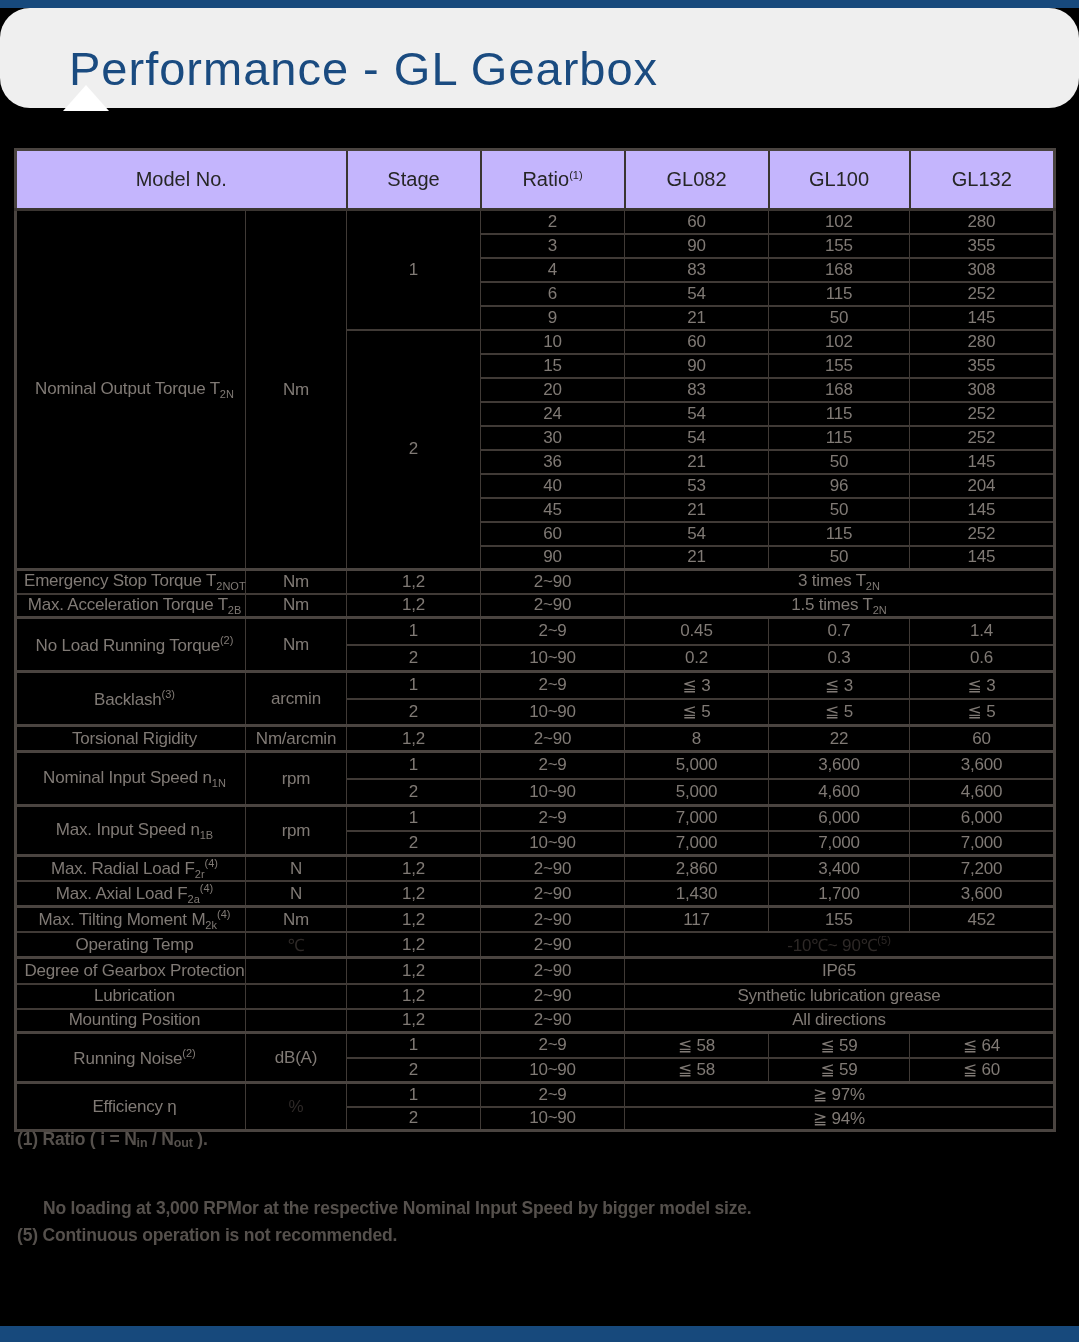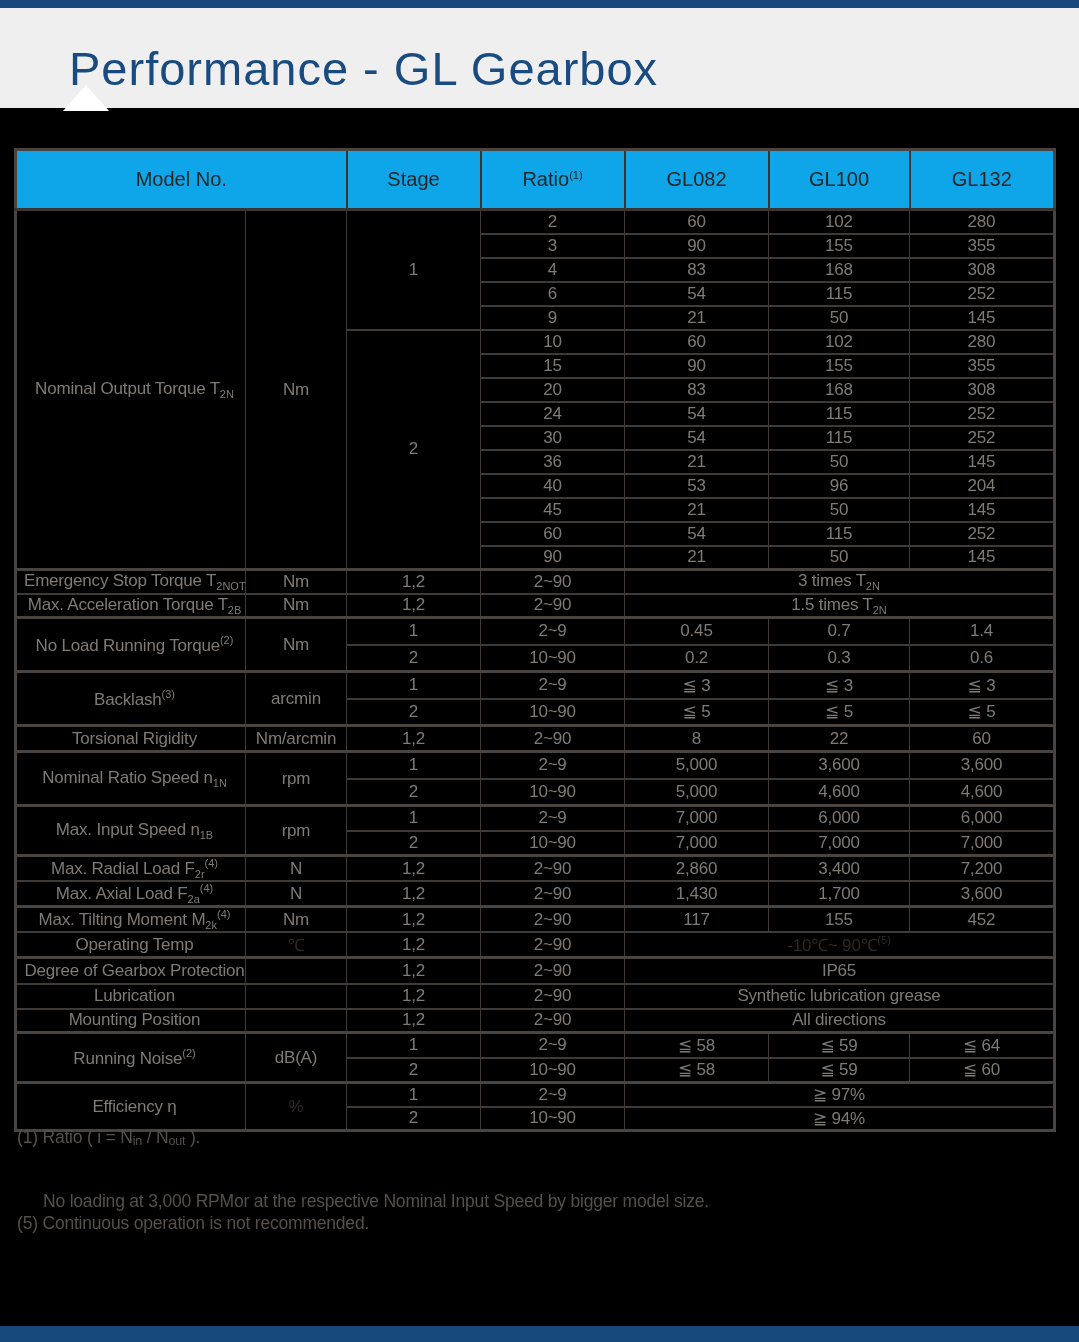--- a/index.html
+++ b/index.html
@@ -1,39 +1,39 @@
 <!DOCTYPE html>
 <html><head>
 <meta charset="utf-8">
 <style>
   html,body{margin:0;padding:0;width:1079px;height:1342px;overflow:hidden;}
   body{background:#000;font-family:"Liberation Sans", sans-serif;position:relative;}
 
   .topbar{position:absolute;left:0;top:0;width:1079px;height:8px;background:#17497c;}
-  .band{position:absolute;left:0;top:8px;width:1079px;height:100px;background:#efefef;}
+  .band{position:absolute;left:0;top:8px;width:1079px;height:100px;background:#efefef;border-radius:30px;}
   .title{position:absolute;left:69px;top:33px;font-size:47px;letter-spacing:1px;color:#1a4b80;white-space:nowrap;}
   .tri{position:absolute;left:63px;top:85px;width:0;height:0;
        border-left:23px solid transparent;border-right:23px solid transparent;border-bottom:26px solid #ffffff;}
   .bottombar{position:absolute;left:0;top:1326px;width:1079px;height:16px;background:#17497c;}
 
   table.spec{position:absolute;left:14px;top:148px;width:1039px;border-collapse:collapse;table-layout:fixed;
              color:#807a75;font-size:17px;letter-spacing:-0.2px;border:3px solid #4a4440;}
   table.spec td{border:solid #403a36;border-width:2px 1px;padding:0;text-align:center;vertical-align:middle;
                 overflow:visible;white-space:nowrap;}
-  table.spec th{background:#0ea5e9;color:#262626;font-size:20px;font-weight:400;height:57px;
+  table.spec th{background:#c4b5fd;color:#262626;font-size:20px;font-weight:400;height:57px;
                 border:solid #3a3531;border-width:2px 2px 3px 2px;padding:0;letter-spacing:0;}
   tr.sec td{border-top:3px solid #4a4440;}
   .lbl{text-align:right;padding-left:7px !important;}
   .sb{font-size:11px;vertical-align:-4px;letter-spacing:0;}
   .sp{font-size:11px;vertical-align:7px;letter-spacing:0;}
   .faint{color:#2e2927;}
   tr.h24{height:24px;} tr.h25{height:25px;} tr.h26{height:26px;} tr.h27{height:27px;}
 
-  .notes{position:absolute;left:17px;top:1126px;width:1045px;color:#55504c;font-size:17.5px;font-weight:400;
-         line-height:22px;letter-spacing:-0.2px;}
+  .notes{position:absolute;left:17px;top:1126px;width:1045px;color:#55504c;font-size:17.5px;font-weight:700;
+         line-height:27px;letter-spacing:-0.2px;}
   .notes .cont{padding-left:26px;margin-top:38px;}
   .notes .nsb{font-size:12.5px;vertical-align:-2px;}
 </style>
 </head>
 <body>
 
 <div class="topbar"></div>
 <div class="band">
   <div class="title">Performance - GL Gearbox</div>
 </div>
@@ -207,21 +207,21 @@
     <td class="lbl">Torsional Rigidity</td>
     <td>Nm/arcmin</td>
     <td>1,2</td>
     <td>2~90</td>
     <td>8</td>
     <td>22</td>
     <td>60</td>
   </tr>
 
   <tr class="h27 sec">
-    <td class="lbl" rowspan="2"><span>Nominal Ratio Speed n</span><span class="sb">1N</span></td>
+    <td class="lbl" rowspan="2"><span>Nominal Input Speed n</span><span class="sb">1N</span></td>
     <td rowspan="2">rpm</td>
     <td>1</td>
     <td>2~9</td>
     <td>5,000</td>
     <td>3,600</td>
     <td>3,600</td>
   </tr>
   <tr class="h27">
     <td>2</td>
     <td>10~90</td>

